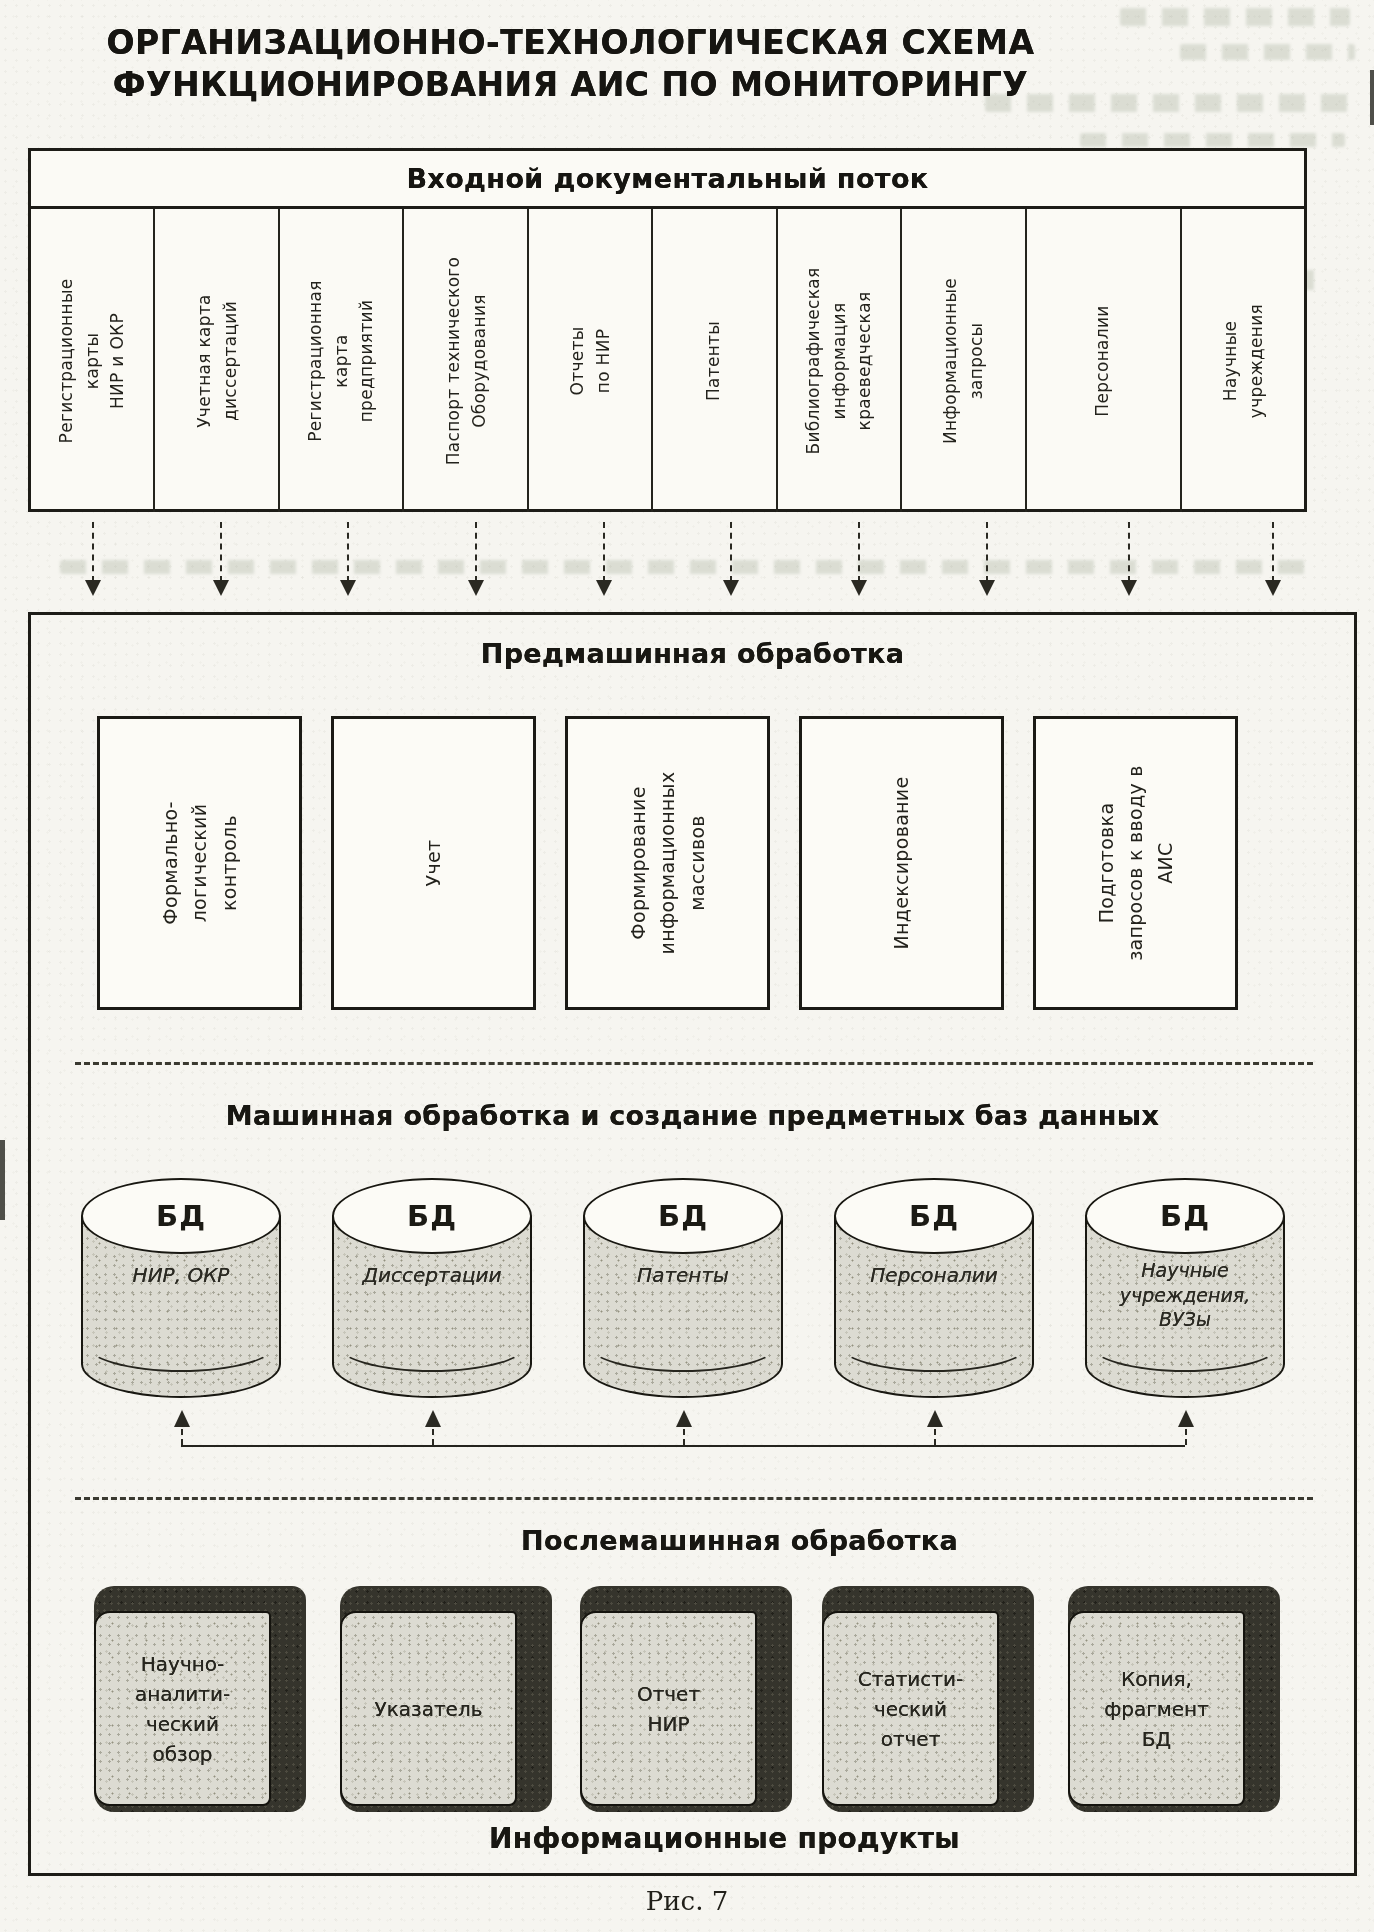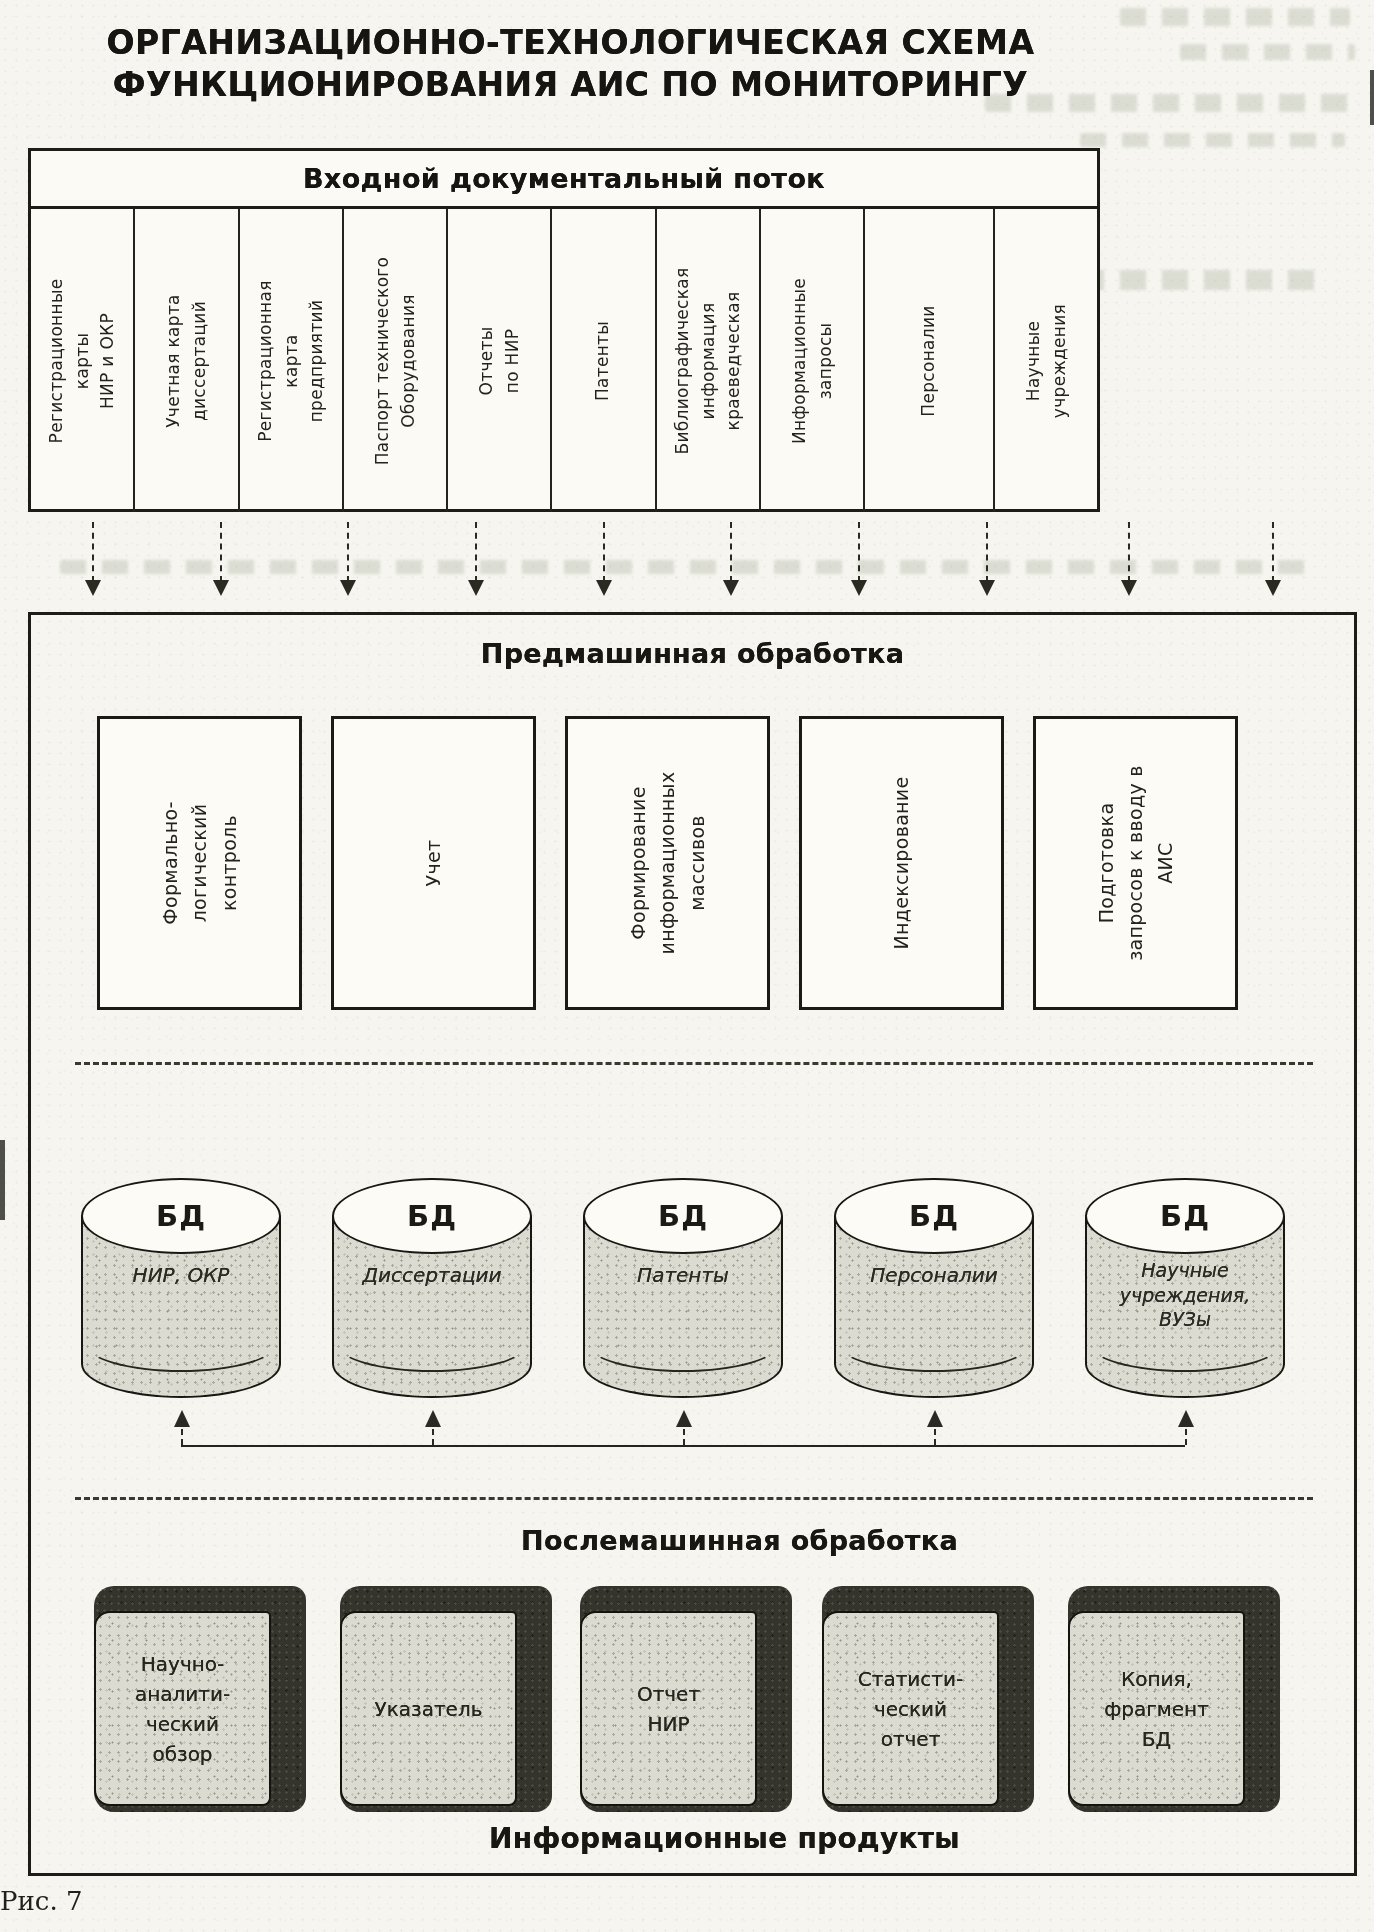--- a/index.html
+++ b/index.html
@@ -20,21 +20,21 @@
   }
   .title{
     position:absolute;top:22px;left:0;width:1141px;text-align:center;
     font-weight:bold;font-size:33px;line-height:1.28;letter-spacing:.5px;
     color:#161511;
     text-shadow:0 0 .6px #161511;
     white-space:pre-line;
   }
   
   .inbox{
-    position:absolute;left:28px;top:148px;width:1072px;height:364px;
+    position:absolute;left:28px;top:148px;width:1279px;height:364px;
     border:3px solid #1d1c17;background:#fbfaf5;box-sizing:border-box;
   }
   .inbox-header{
     height:55px;border-bottom:3px solid #1d1c17;display:flex;align-items:center;justify-content:center;
     font-weight:bold;font-size:27px;letter-spacing:.4px;color:#161511;
     text-shadow:0 0 .5px #161511;
   }
   .flow-cols{display:flex;height:303px;}
   .flow-col{flex:1 1 0;position:relative;border-right:2.5px solid #24231d;}
   .flow-col.wide{flex:1.25 1 0;}
@@ -130,21 +130,21 @@
     border:2.5px solid #14130e;box-sizing:border-box;
     border-radius:16px 5px 8px 16px;
     display:flex;align-items:center;justify-content:center;
   }
   .prod-label{
     text-align:center;font-size:20px;line-height:1.5;white-space:pre-line;
     color:#262ermission5;color:#26251e;text-shadow:0 0 .4px #26251e;padding:4px 6px;
   }
   
   .caption{
-    position:absolute;top:1886px;left:0;width:1374px;
+    position:absolute;top:1886px;left:0;width:1374px;text-align:center;
     font-family:"DejaVu Serif","Liberation Serif",serif;
     font-size:26px;color:#21201a;
   }
   
   .bleed{
     position:absolute;border-radius:3px;filter:blur(1.6px);opacity:.22;
     background:repeating-linear-gradient(90deg,#7e8c72 0 26px,transparent 26px 42px);
   }
   .edge-mark{position:absolute;background:#26251f;opacity:.8;}
 </style>
@@ -243,20 +243,21 @@
       <div class="vlabel">Индексирование</div>
     </div>
   <div class="pm-box" style="left:1033px;">
       <div class="vlabel">Подготовка
 запросов к вводу в
 АИС</div>
     </div>
 
   <div class="dashline dash1"></div>
 
+  <div class="section-head head-machine">Машинная обработка и создание предметных баз данных</div>
 
   <div class="db" style="left:81px;">
     <div class="db-body speckle"></div>
     <div class="db-ring"></div>
     <div class="db-top">БД</div>
     <div class="db-name">НИР, ОКР</div>
   </div>
   <div class="db" style="left:332px;">
     <div class="db-body speckle"></div>
     <div class="db-ring"></div>

